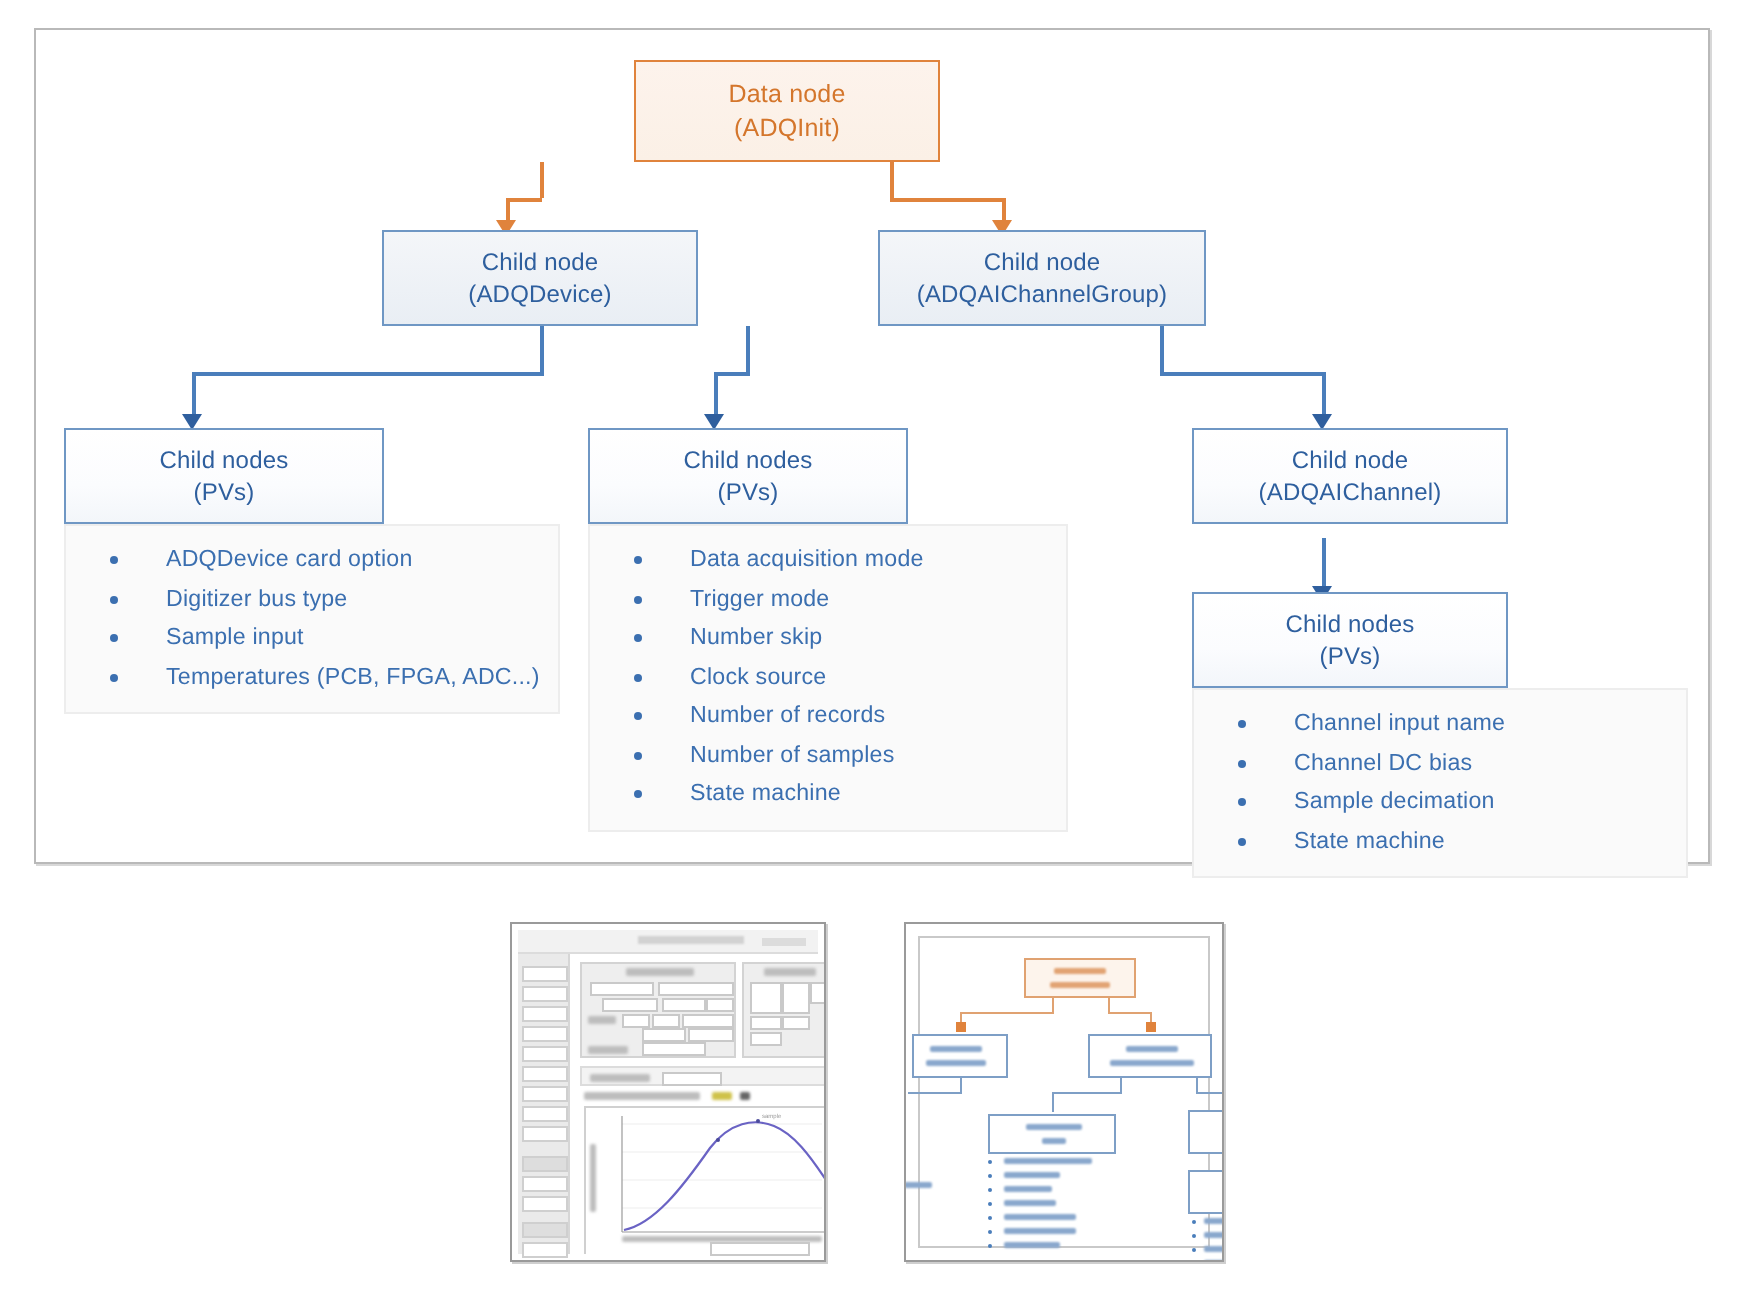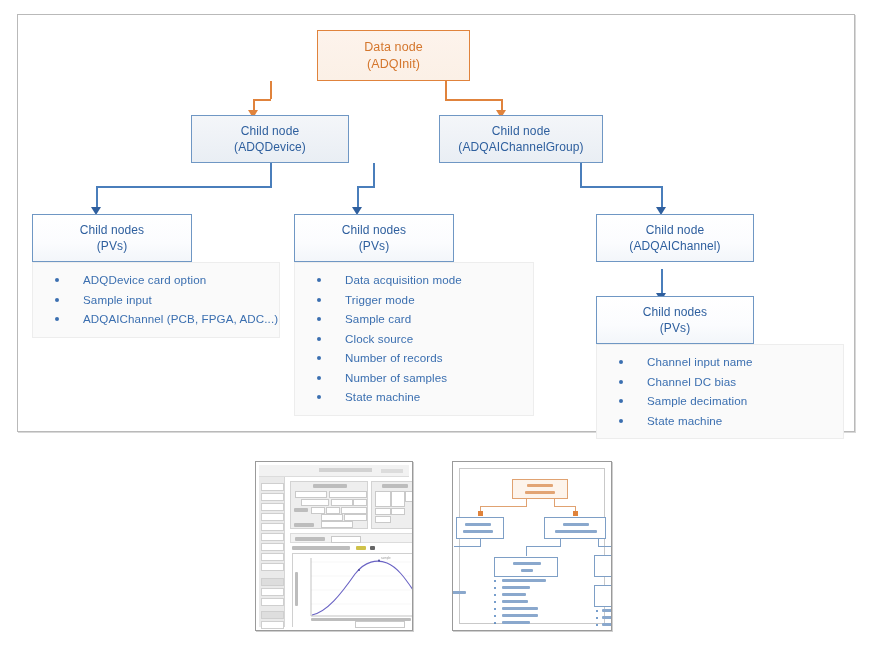--- a/index.html
+++ b/index.html
@@ -203,28 +203,29 @@
     <span class="l2">(ADQAIChannel)</span>
   </div>
 
   <div class="node blue" style="left:578px; top:281px; width:158px; height:48px;">
     <span class="l1">Child nodes</span>
     <span class="l2">(PVs)</span>
   </div>
 
   <ul class="pv-list" id="list-device" style="left:14px; top:247px; width:248px;">
       <li>ADQDevice card option</li>
+      <li>Digitizer bus type</li>
       <li>Sample input</li>
-      <li>ADQAIChannel (PCB, FPGA, ADC...)</li>
+      <li>Temperatures (PCB, FPGA, ADC...)</li>
     </ul>
 
   <ul class="pv-list" id="list-group" style="left:276px; top:247px; width:240px;">
       <li>Data acquisition mode</li>
       <li>Trigger mode</li>
-      <li>Sample card</li>
+      <li>Number skip</li>
       <li>Clock source</li>
       <li>Number of records</li>
       <li>Number of samples</li>
       <li>State machine</li>
     </ul>
 
   <ul class="pv-list" id="list-channel" style="left:578px; top:329px; width:248px;">
       <li>Channel input name</li>
       <li>Channel DC bias</li>
       <li>Sample decimation</li>

